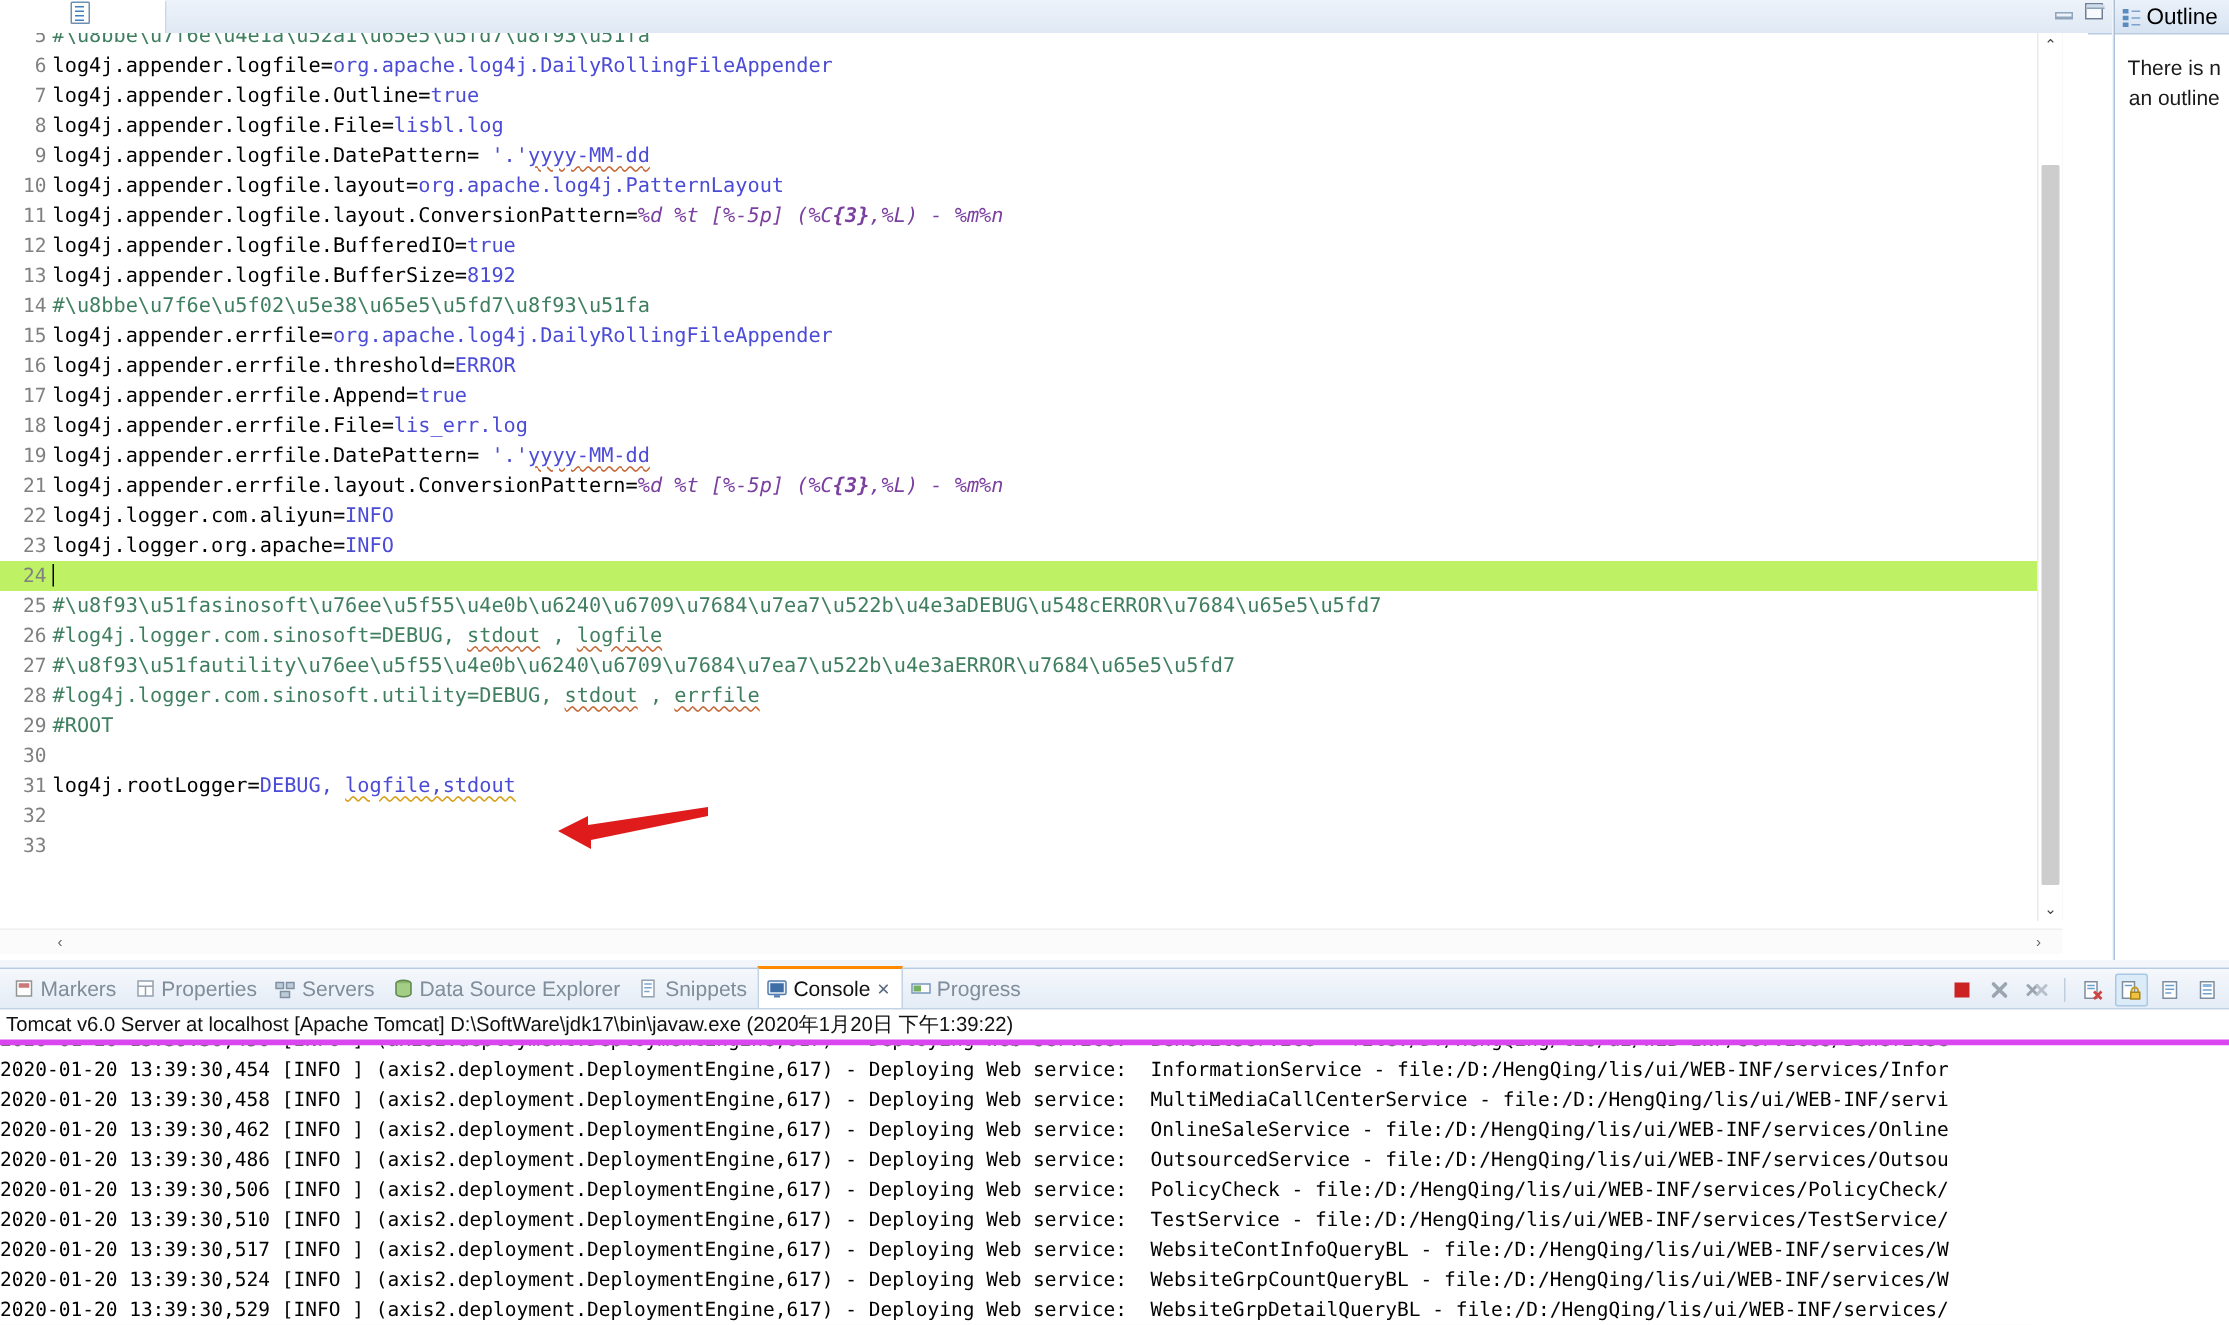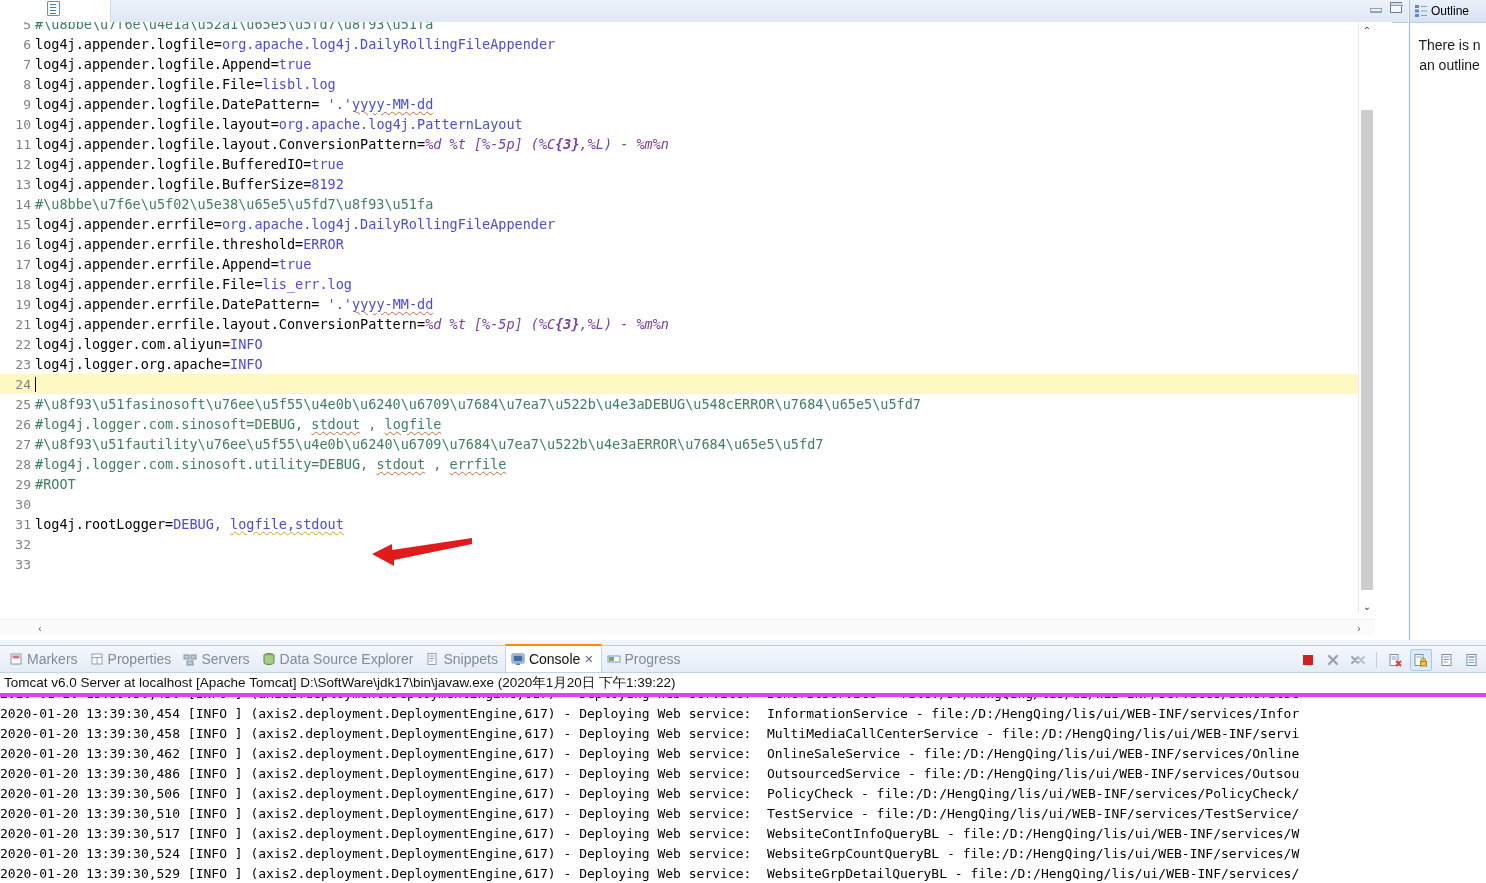--- a/index.html
+++ b/index.html
@@ -125,21 +125,21 @@
   .cline {
     height: 20px;
     line-height: 20px;
     white-space: pre;
     font-family: "DejaVu Sans Mono", monospace;
     font-size: 13.5px;
     color: #000;
     position: relative;
   }
   .cline.current {
-    background: #fef9c3;
+    background: #bef264;
   }
   .lno {
     display: inline-block;
     width: 31px;
     text-align: right;
     color: #808080;
     font-family: "DejaVu Sans Mono", monospace;
     font-size: 13px;
     padding-right: 4px;
     user-select: none;
@@ -241,21 +241,21 @@
     background: #ffffff;
     border-left: 1px solid #a9c0d6;
   }
   #outline-tabbar {
     height: 22px;
     background: linear-gradient(to bottom, #eaf1fa 0%, #d7e3f2 100%);
     border-bottom: 1px solid #b9cbe0;
     display: flex; align-items: center;
     padding-left: 5px; gap: 4px;
     white-space: nowrap;
-    font-size: 12px;
+    font-size: 15px;
     overflow: hidden;
   }
   .outline-ico {
     width: 12px; height: 12px;
     flex: none;
     position: relative;
   }
   #outline-body {
     padding: 12px 6px 0 8px;
     font-size: 14px;
@@ -375,21 +375,21 @@
     <div id="clipped-top">
       <div class="cline">
         
       </div>
     </div>
 
     <div id="code-area">
       <div id="code-scroll">
           <div class="cline"><span class="lno">5</span><span class="ctext cm">#\u8bbe\u7f6e\u4e1a\u52a1\u65e5\u5fd7\u8f93\u51fa</span></div>
           <div class="cline"><span class="lno">6</span><span class="ctext ">log4j.appender.logfile=</span><span class="ctext kv">org.apache.log4j.DailyRollingFileAppender</span></div>
-          <div class="cline"><span class="lno">7</span><span class="ctext ">log4j.appender.logfile.Append=</span><span class="ctext kv">true</span></div>
+          <div class="cline"><span class="lno">7</span><span class="ctext ">log4j.appender.logfile.Outline=</span><span class="ctext kv">true</span></div>
           <div class="cline"><span class="lno">8</span><span class="ctext ">log4j.appender.logfile.File=</span><span class="ctext kv">lisbl.log</span></div>
           <div class="cline"><span class="lno">9</span><span class="ctext ">log4j.appender.logfile.DatePattern= </span><span class="ctext kv">'.'</span><span class="ctext kv sq-red">yyyy-MM-dd</span></div>
           <div class="cline"><span class="lno">10</span><span class="ctext ">log4j.appender.logfile.layout=</span><span class="ctext kv">org.apache.log4j.PatternLayout</span></div>
           <div class="cline"><span class="lno">11</span><span class="ctext ">log4j.appender.logfile.layout.ConversionPattern=</span><span class="ctext pat">%d %t [%-5p] (%C</span><span class="ctext pat bold">{3}</span><span class="ctext pat">,%L) - %m%n</span></div>
           <div class="cline"><span class="lno">12</span><span class="ctext ">log4j.appender.logfile.BufferedIO=</span><span class="ctext kv">true</span></div>
           <div class="cline"><span class="lno">13</span><span class="ctext ">log4j.appender.logfile.BufferSize=</span><span class="ctext kv">8192</span></div>
           <div class="cline"><span class="lno">14</span><span class="ctext cm">#\u8bbe\u7f6e\u5f02\u5e38\u65e5\u5fd7\u8f93\u51fa</span></div>
           <div class="cline"><span class="lno">15</span><span class="ctext ">log4j.appender.errfile=</span><span class="ctext kv">org.apache.log4j.DailyRollingFileAppender</span></div>
           <div class="cline"><span class="lno">16</span><span class="ctext ">log4j.appender.errfile.threshold=</span><span class="ctext kv">ERROR</span></div>
           <div class="cline"><span class="lno">17</span><span class="ctext ">log4j.appender.errfile.Append=</span><span class="ctext kv">true</span></div>

